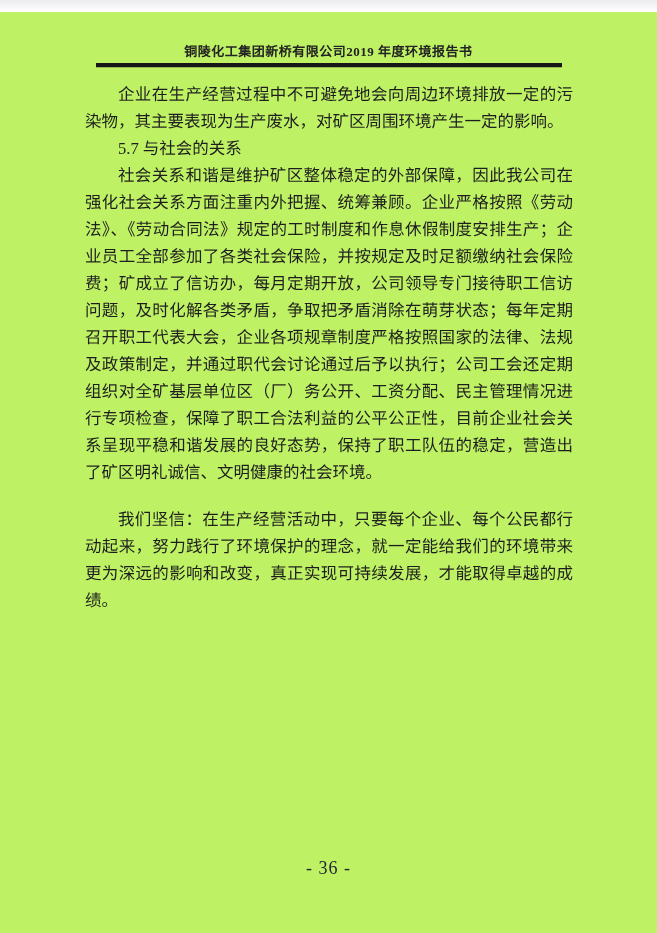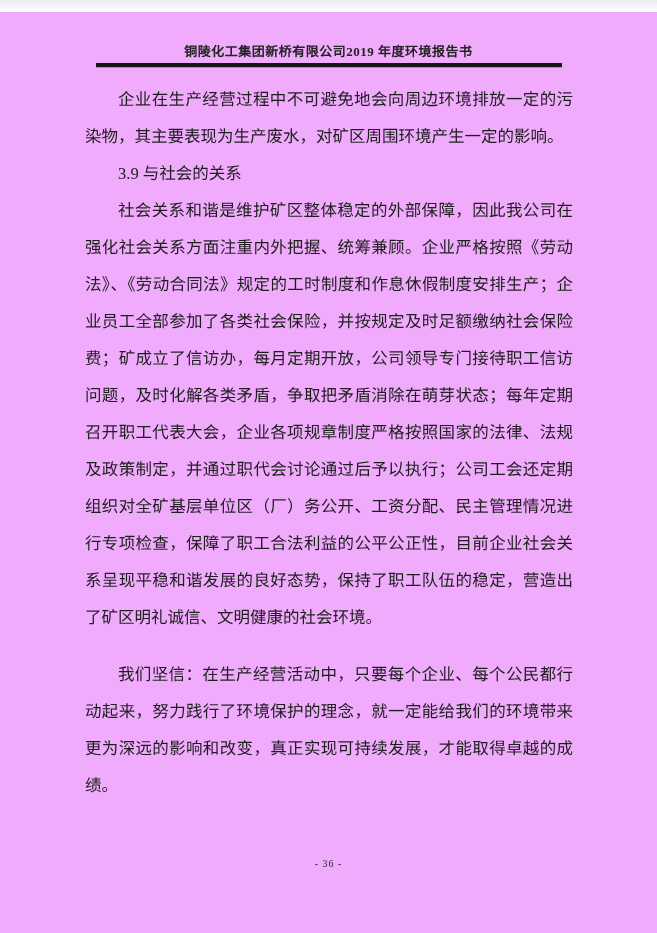--- a/index.html
+++ b/index.html
@@ -6,21 +6,21 @@
   html, body {
     margin: 0;
     padding: 0;
     background: #ffffff;
   }
   .page {
     position: relative;
     width: 657px;
     height: 933px;
     margin: 0 auto;
-    background: #f0abfc;
+    background: #bef264;
     overflow: hidden;
     font-family: "Liberation Serif", "DejaVu Serif", serif;
     color: #1e1e1e;
   }
   
   .page-top-shade {
     position: absolute;
     top: 0; left: 0; right: 0;
     height: 12px;
     background: linear-gradient(#ececef, #ffffff);
@@ -45,21 +45,21 @@
     height: 4px;
     background: #171717;
     box-shadow: 0 1px 0 rgba(23,23,23,0.25);
   }
   .body-text {
     position: absolute;
     top: 81px;
     left: 85px;
     width: 488px;
     font-size: 16.5px;
-    line-height: 37px;
+    line-height: 27px;
     text-align: justify;
     text-justify: inter-character;
     color: #1e1e1e;
   }
   .body-text p {
     margin: 0;
     padding: 0;
     text-indent: 2em;
   }
   .body-text p.section-heading {
@@ -67,40 +67,40 @@
   }
   .body-text p.closing {
     margin-top: 20px;
   }
   .page-number {
     position: absolute;
     top: 858px;
     left: 0;
     width: 100%;
     text-align: center;
-    font-size: 10px;
+    font-size: 18px;
     color: #1e2430;
     letter-spacing: 1px;
   }
 </style>
 </head>
 <body>
 
 <div class="page">
 
   <div class="page-top-shade"></div>
 
   <header>
     <div class="header-title">铜陵化工集团新桥有限公司2019 年度环境报告书</div>
     <div class="header-rule"></div>
   </header>
 
   <main class="body-text">
     <p>企业在生产经营过程中不可避免地会向周边环境排放一定的污染物，其主要表现为生产废水，对矿区周围环境产生一定的影响。</p>
-    <p class="section-heading">3.9 与社会的关系</p>
+    <p class="section-heading">5.7 与社会的关系</p>
     <p>社会关系和谐是维护矿区整体稳定的外部保障，因此我公司在强化社会关系方面注重内外把握、统筹兼顾。企业严格按照《劳动法》、《劳动合同法》规定的工时制度和作息休假制度安排生产；企业员工全部参加了各类社会保险，并按规定及时足额缴纳社会保险费；矿成立了信访办，每月定期开放，公司领导专门接待职工信访问题，及时化解各类矛盾，争取把矛盾消除在萌芽状态；每年定期召开职工代表大会，企业各项规章制度严格按照国家的法律、法规及政策制定，并通过职代会讨论通过后予以执行；公司工会还定期组织对全矿基层单位区（厂）务公开、工资分配、民主管理情况进行专项检查，保障了职工合法利益的公平公正性，目前企业社会关系呈现平稳和谐发展的良好态势，保持了职工队伍的稳定，营造出了矿区明礼诚信、文明健康的社会环境。</p>
     <p class="closing">我们坚信：在生产经营活动中，只要每个企业、每个公民都行动起来，努力践行了环境保护的理念，就一定能给我们的环境带来更为深远的影响和改变，真正实现可持续发展，才能取得卓越的成绩。</p>
   </main>
 
   <footer>
     <div class="page-number">- 36 -</div>
   </footer>
 
 </div>
 

